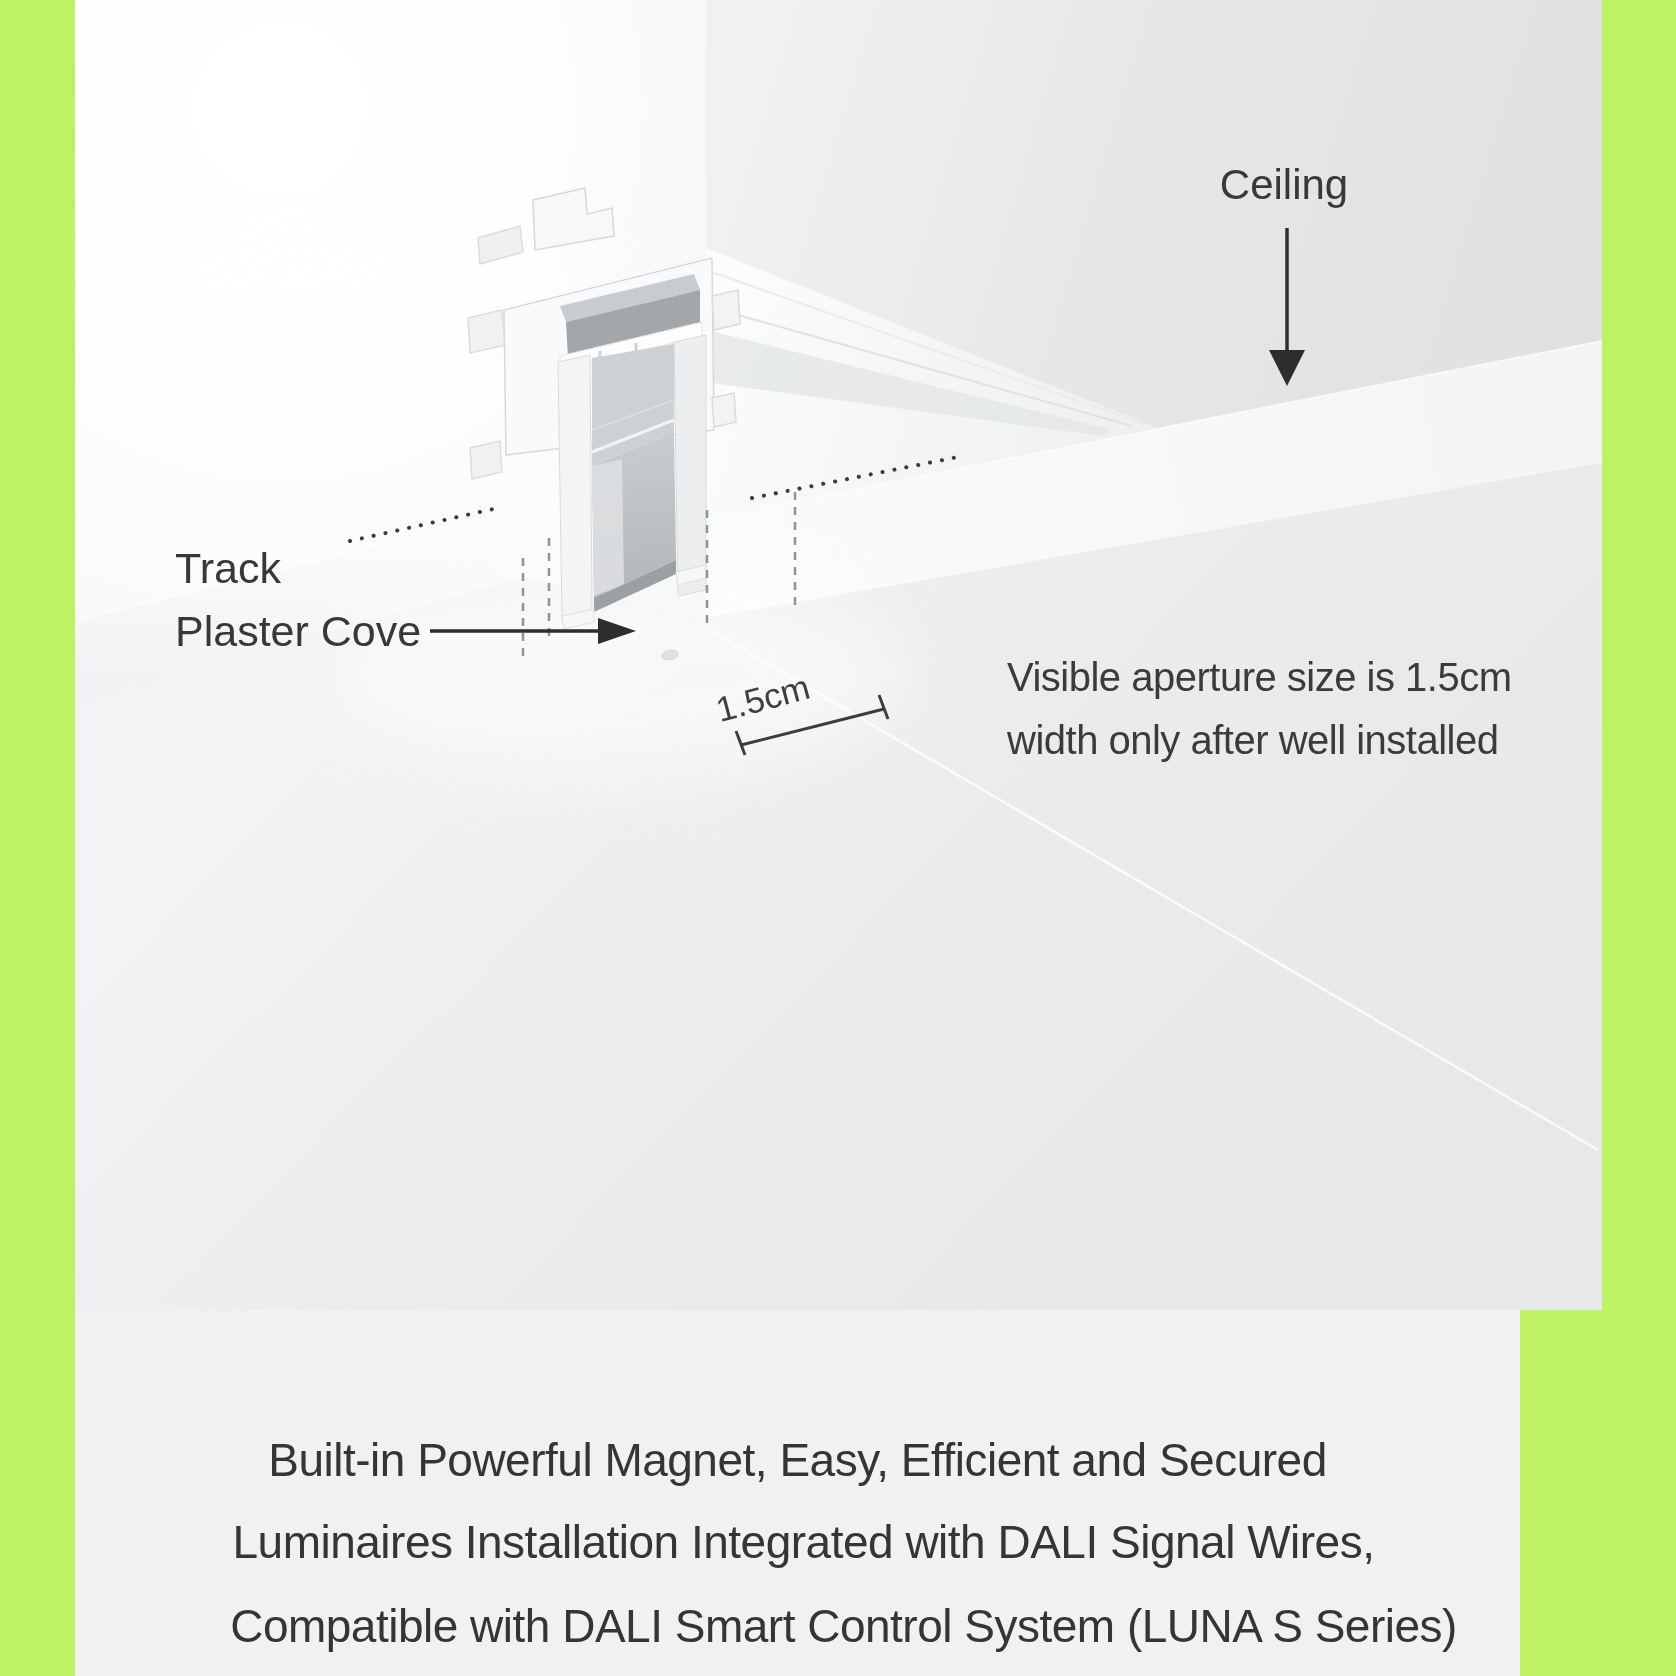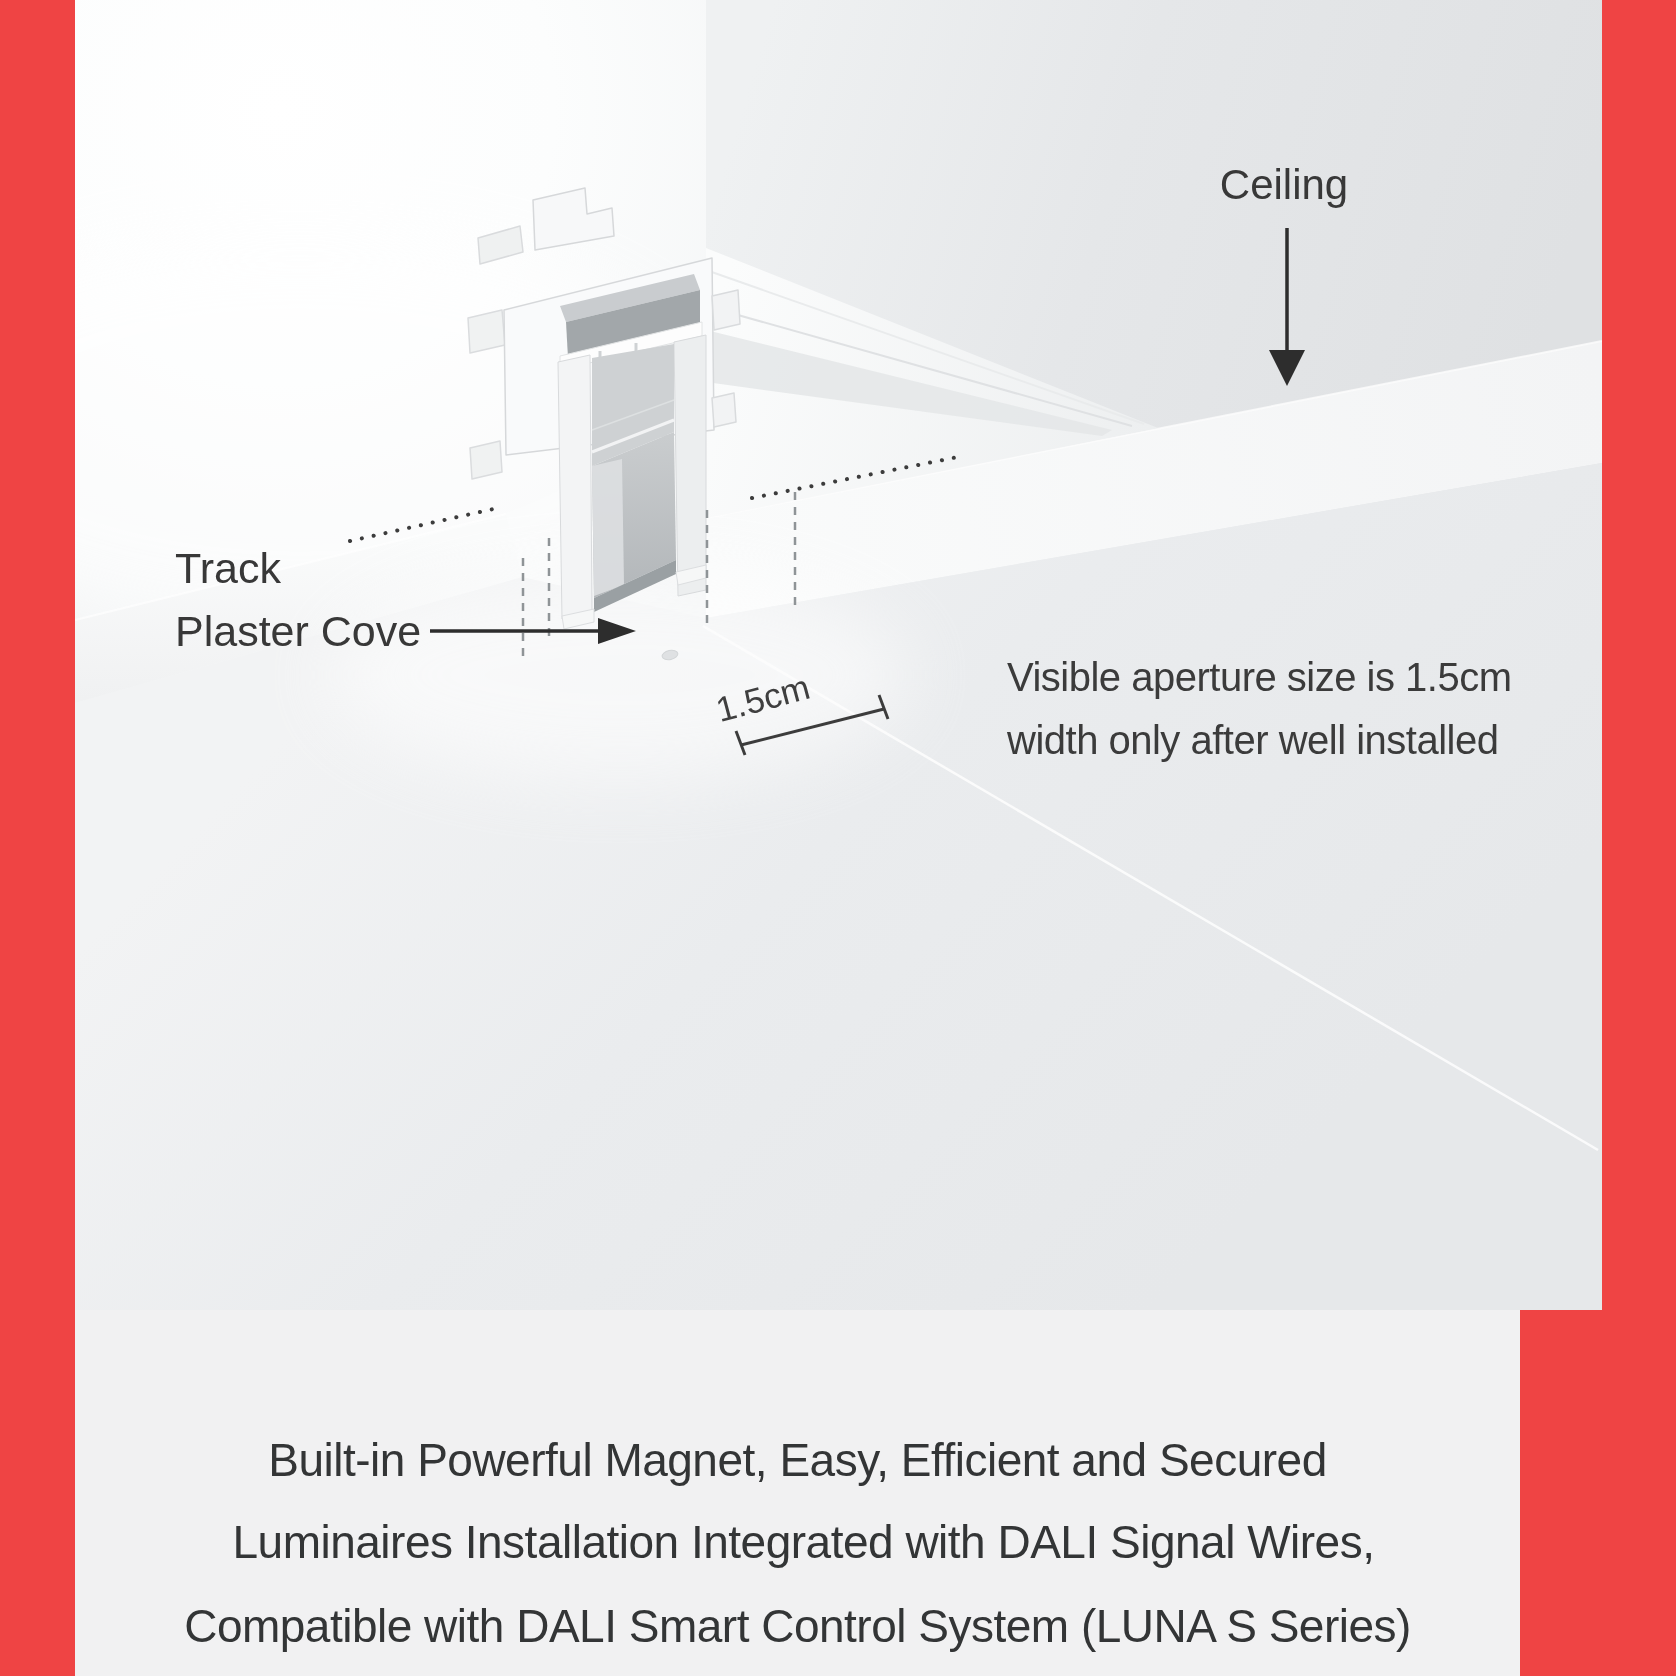--- a/index.html
+++ b/index.html
@@ -1,16 +1,16 @@
 <!DOCTYPE html>
 <html><head>
 <meta charset="utf-8">
 <style>
   html,body{margin:0;padding:0;background:#ffffff;}
-  #page{position:relative;width:1676px;height:1676px;background:#ef4444;overflow:hidden;
+  #page{position:relative;width:1676px;height:1676px;background:#bef264;overflow:hidden;
         font-family:"Liberation Sans",sans-serif;}
   #scene{position:absolute;left:75px;top:0;width:1527px;height:1310px;display:block;}
   #caption{position:absolute;left:75px;top:1310px;width:1445px;height:366px;}
   .cap-line{position:absolute;left:0;width:100%;text-align:center;
             font-size:46px;letter-spacing:-0.5px;color:#333536;transform:translateY(-50%);
             white-space:nowrap;}
   svg text{font-family:"Liberation Sans",sans-serif;}
 </style>
 </head>
 <body>
@@ -155,16 +155,16 @@
 
     <g>
       <text x="1007" y="691" font-size="40" letter-spacing="-0.5" fill="#3b3b3b">Visible aperture size is 1.5cm</text>
       <text x="1007" y="754" font-size="40" letter-spacing="-0.5" fill="#3b3b3b">width only after well installed</text>
     </g>
   </svg>
 
   <div id="caption" style="background:#f1f1f2;">
     <div class="cap-line" style="top:150px;">Built-in Powerful Magnet, Easy, Efficient and Secured</div>
     <div class="cap-line" style="top:232px;margin-left:6px;">Luminaires Installation Integrated with DALI Signal Wires,</div>
-    <div class="cap-line" style="top:316px;">Compatible with DALI Smart Control System (LUNA S Series)</div>
+    <div class="cap-line" style="top:316px;padding-left:46px;">Compatible with DALI Smart Control System (LUNA S Series)</div>
   </div>
 
 </div>
 
 </body></html>

